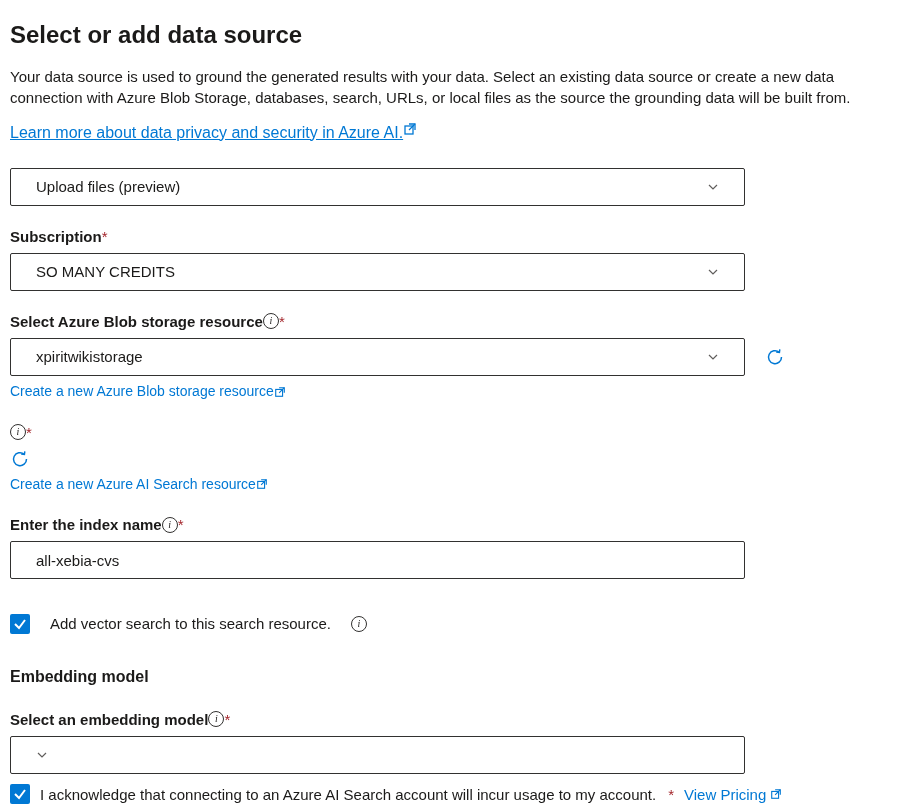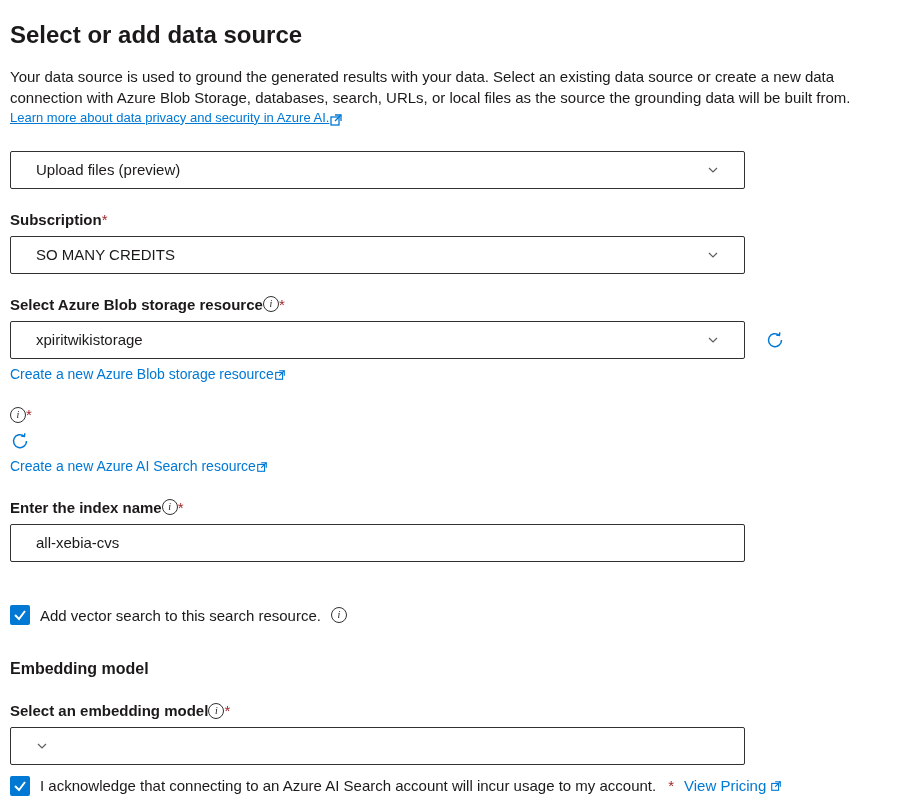--- a/index.html
+++ b/index.html
@@ -13,28 +13,29 @@
     }
     h1 {
       font-size: 24px;
       font-weight: 700;
       margin-bottom: 14px;
       color: #1b1a19;
     }
     .description {
       font-size: 15px;
       color: #1b1a19;
+      margin-bottom: 14px;
       max-width: 885px;
     }
     .learn-link {
       color: #0078d4;
       text-decoration: underline;
-      font-size: 13px;
+      font-size: 16px;
       display: inline-flex;
-      align-items: flex-end;
+      align-items: flex-start;
       margin-bottom: 24px;
     }
     .dropdown {
       width: 735px;
       height: 38px;
       border: 1px solid #323130;
       border-radius: 2px;
       background: #fff;
       padding: 0 25px;
       display: flex;
@@ -96,22 +97,22 @@
       cursor: pointer;
       display: flex;
       align-items: center;
       justify-content: center;
       color: #0078d4;
     }
     .refresh-btn svg { display: block; }
     .checkbox-row {
       display: flex;
       align-items: center;
-      gap: 10px;
-      margin-top: 43px;
+      gap: 20px;
+      margin-top: 34px;
     }
     .checkbox {
       width: 20px;
       height: 20px;
       background: #0078d4;
       border-radius: 2px;
       display: flex;
       align-items: center;
       justify-content: center;
       cursor: pointer;

